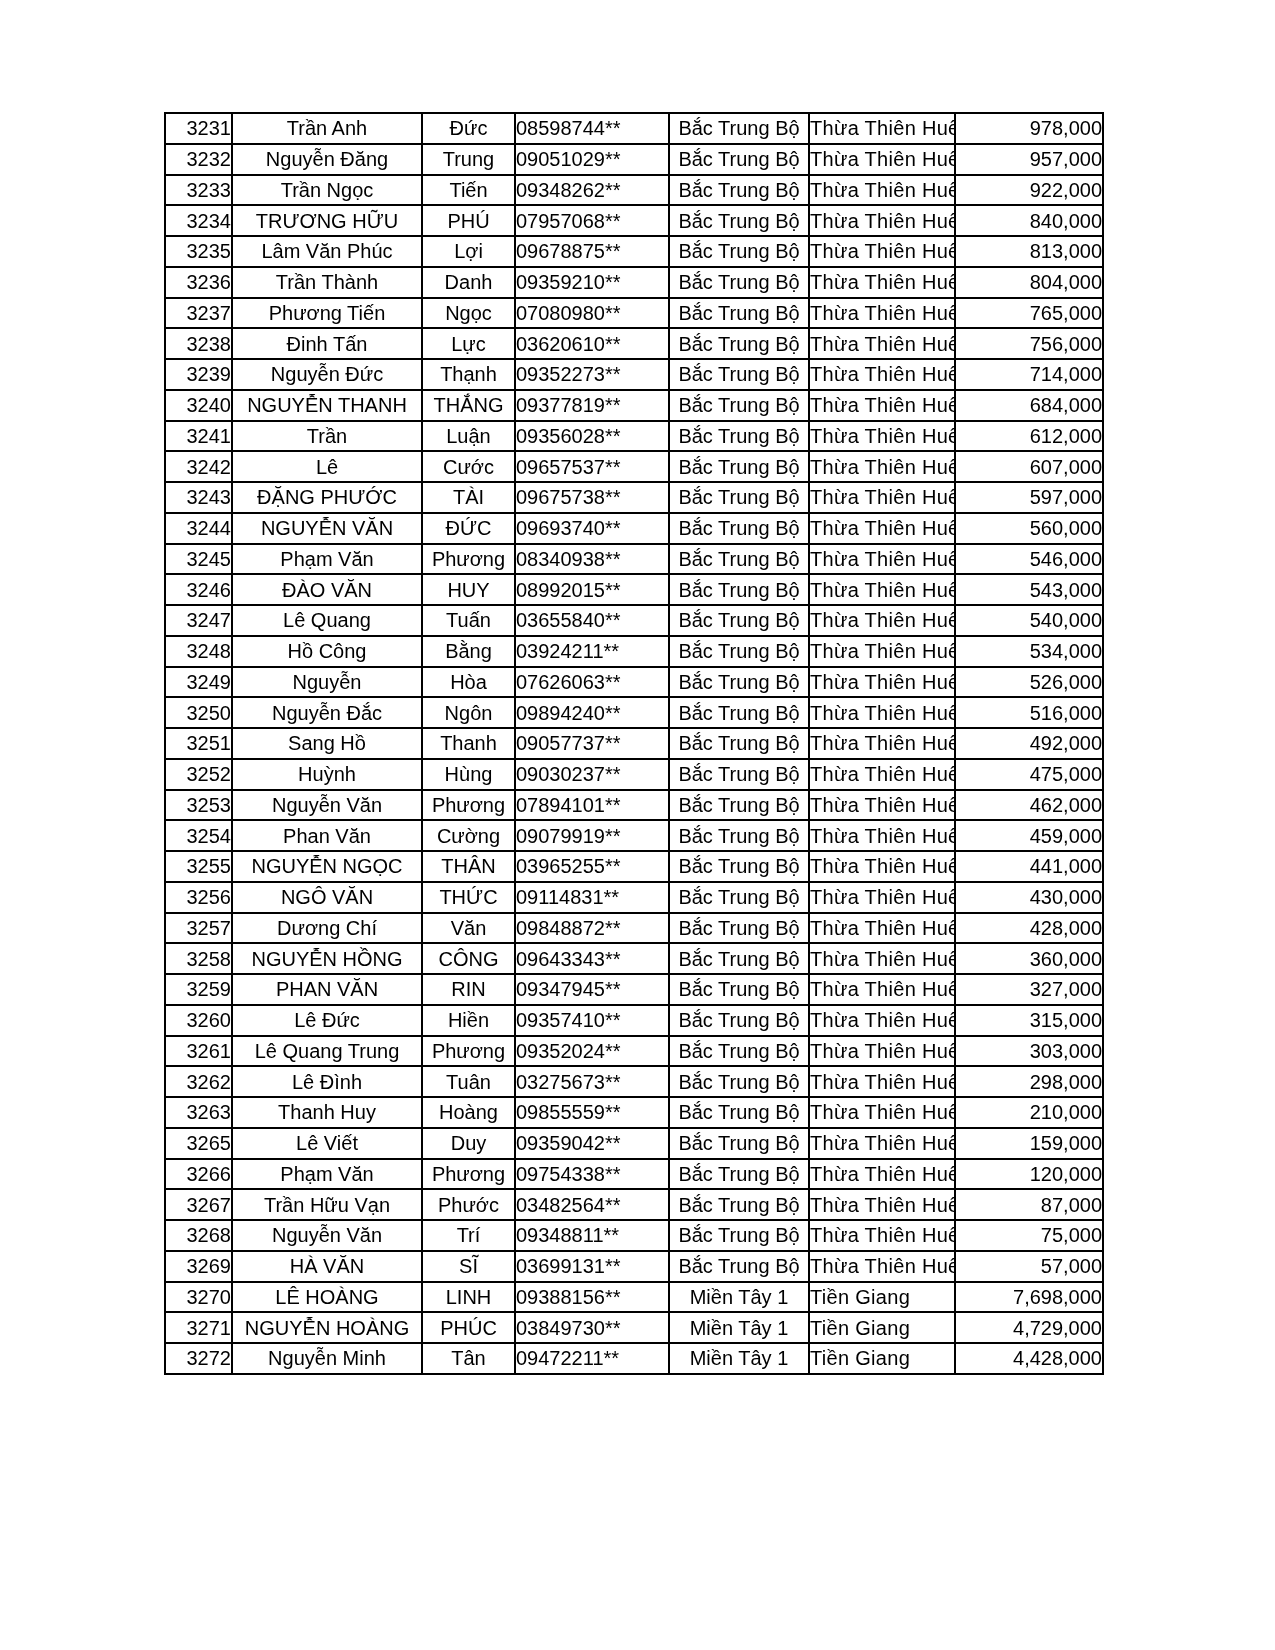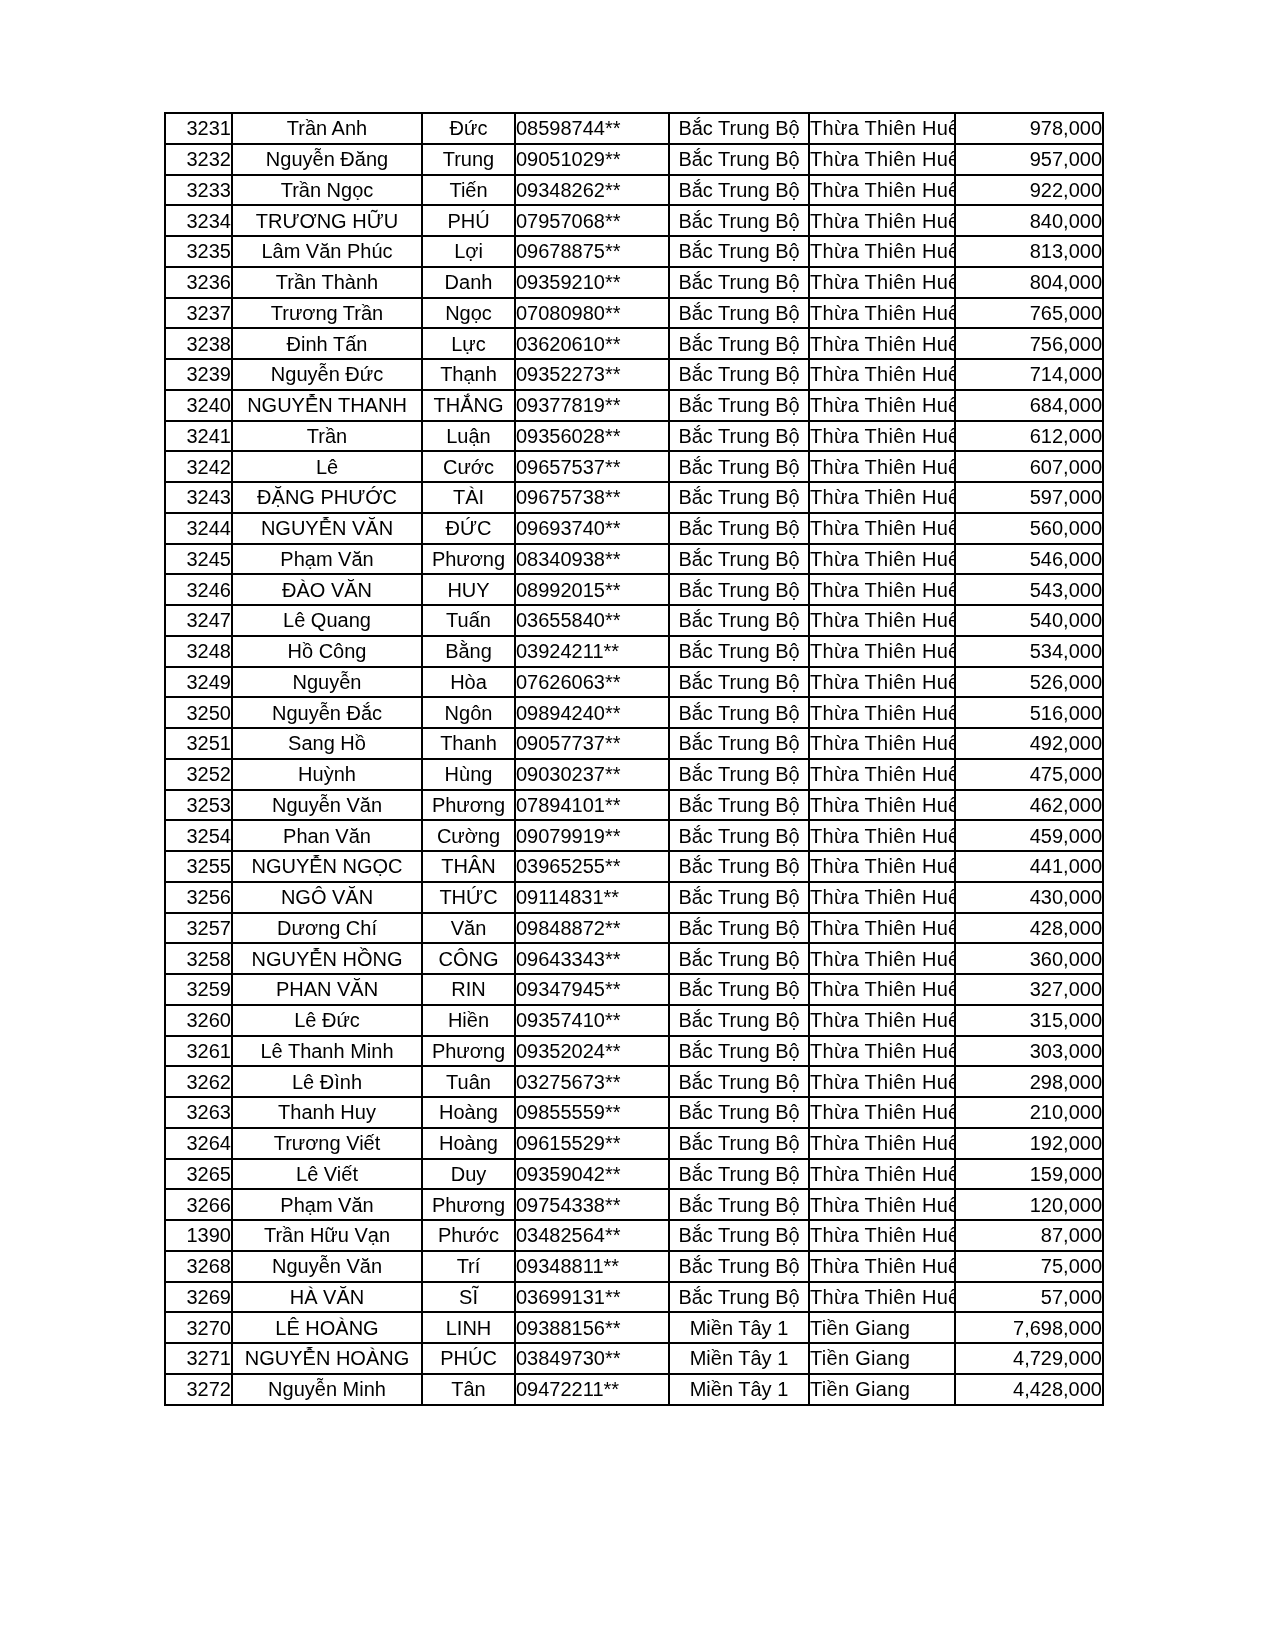--- a/index.html
+++ b/index.html
@@ -111,21 +111,21 @@
     <td class="c-id">3236</td>
     <td class="c-name">Trần Thành</td>
     <td class="c-first">Danh</td>
     <td class="c-phone">09359210**</td>
     <td class="c-region">Bắc Trung Bộ</td>
     <td class="c-province">Thừa Thiên Huế</td>
     <td class="c-amount">804,000</td>
   </tr>
           <tr>
     <td class="c-id">3237</td>
-    <td class="c-name">Trương Trần</td>
+    <td class="c-name">Phương Tiến</td>
     <td class="c-first">Ngọc</td>
     <td class="c-phone">07080980**</td>
     <td class="c-region">Bắc Trung Bộ</td>
     <td class="c-province">Thừa Thiên Huế</td>
     <td class="c-amount">765,000</td>
   </tr>
           <tr>
     <td class="c-id">3238</td>
     <td class="c-name">Đinh Tấn</td>
     <td class="c-first">Lực</td>
@@ -327,21 +327,21 @@
     <td class="c-id">3260</td>
     <td class="c-name">Lê Đức</td>
     <td class="c-first">Hiền</td>
     <td class="c-phone">09357410**</td>
     <td class="c-region">Bắc Trung Bộ</td>
     <td class="c-province">Thừa Thiên Huế</td>
     <td class="c-amount">315,000</td>
   </tr>
           <tr>
     <td class="c-id">3261</td>
-    <td class="c-name">Lê Thanh Minh</td>
+    <td class="c-name">Lê Quang Trung</td>
     <td class="c-first">Phương</td>
     <td class="c-phone">09352024**</td>
     <td class="c-region">Bắc Trung Bộ</td>
     <td class="c-province">Thừa Thiên Huế</td>
     <td class="c-amount">303,000</td>
   </tr>
           <tr>
     <td class="c-id">3262</td>
     <td class="c-name">Lê Đình</td>
     <td class="c-first">Tuân</td>
@@ -353,48 +353,39 @@
           <tr>
     <td class="c-id">3263</td>
     <td class="c-name">Thanh Huy</td>
     <td class="c-first">Hoàng</td>
     <td class="c-phone">09855559**</td>
     <td class="c-region">Bắc Trung Bộ</td>
     <td class="c-province">Thừa Thiên Huế</td>
     <td class="c-amount">210,000</td>
   </tr>
           <tr>
-    <td class="c-id">3264</td>
-    <td class="c-name">Trương Viết</td>
-    <td class="c-first">Hoàng</td>
-    <td class="c-phone">09615529**</td>
-    <td class="c-region">Bắc Trung Bộ</td>
-    <td class="c-province">Thừa Thiên Huế</td>
-    <td class="c-amount">192,000</td>
-  </tr>
-          <tr>
     <td class="c-id">3265</td>
     <td class="c-name">Lê Viết</td>
     <td class="c-first">Duy</td>
     <td class="c-phone">09359042**</td>
     <td class="c-region">Bắc Trung Bộ</td>
     <td class="c-province">Thừa Thiên Huế</td>
     <td class="c-amount">159,000</td>
   </tr>
           <tr>
     <td class="c-id">3266</td>
     <td class="c-name">Phạm Văn</td>
     <td class="c-first">Phương</td>
     <td class="c-phone">09754338**</td>
     <td class="c-region">Bắc Trung Bộ</td>
     <td class="c-province">Thừa Thiên Huế</td>
     <td class="c-amount">120,000</td>
   </tr>
           <tr>
-    <td class="c-id">1390</td>
+    <td class="c-id">3267</td>
     <td class="c-name">Trần Hữu Vạn</td>
     <td class="c-first">Phước</td>
     <td class="c-phone">03482564**</td>
     <td class="c-region">Bắc Trung Bộ</td>
     <td class="c-province">Thừa Thiên Huế</td>
     <td class="c-amount">87,000</td>
   </tr>
           <tr>
     <td class="c-id">3268</td>
     <td class="c-name">Nguyễn Văn</td>

